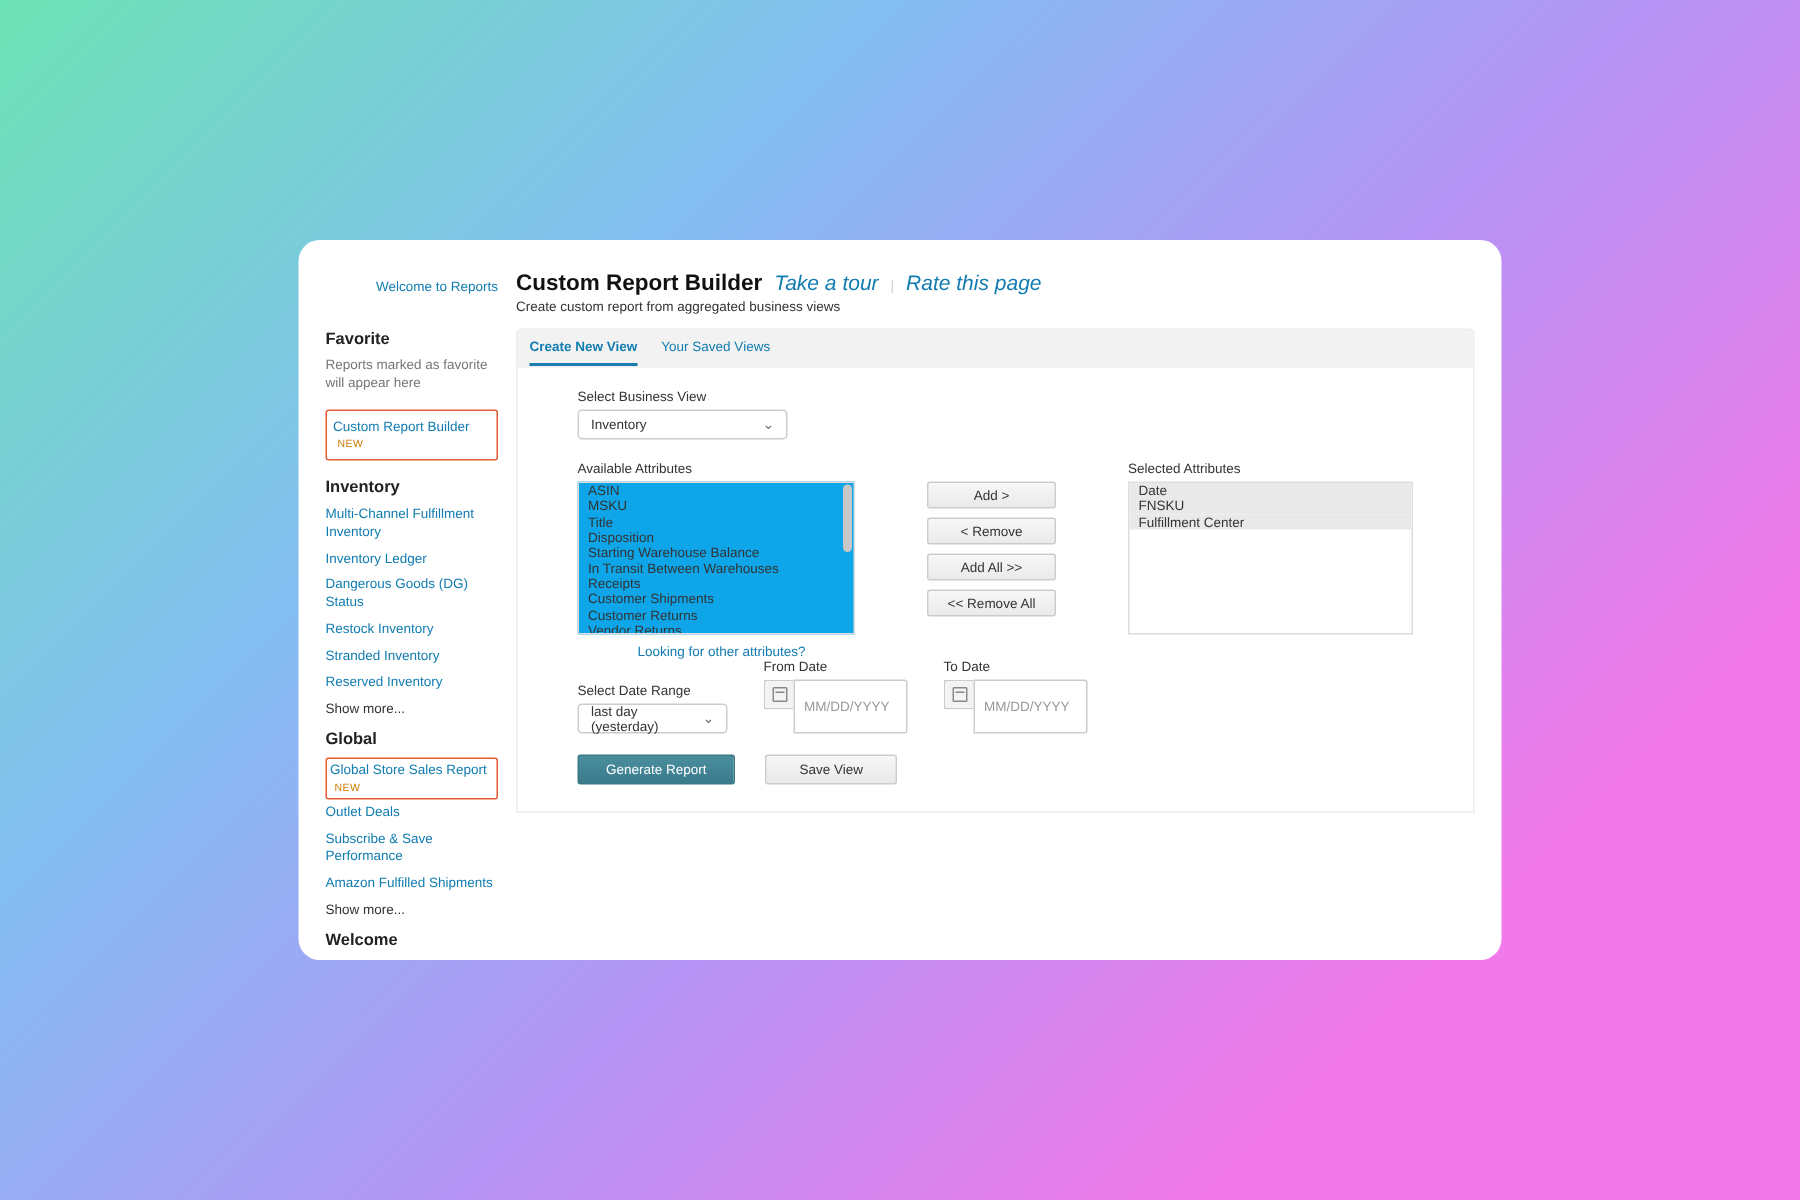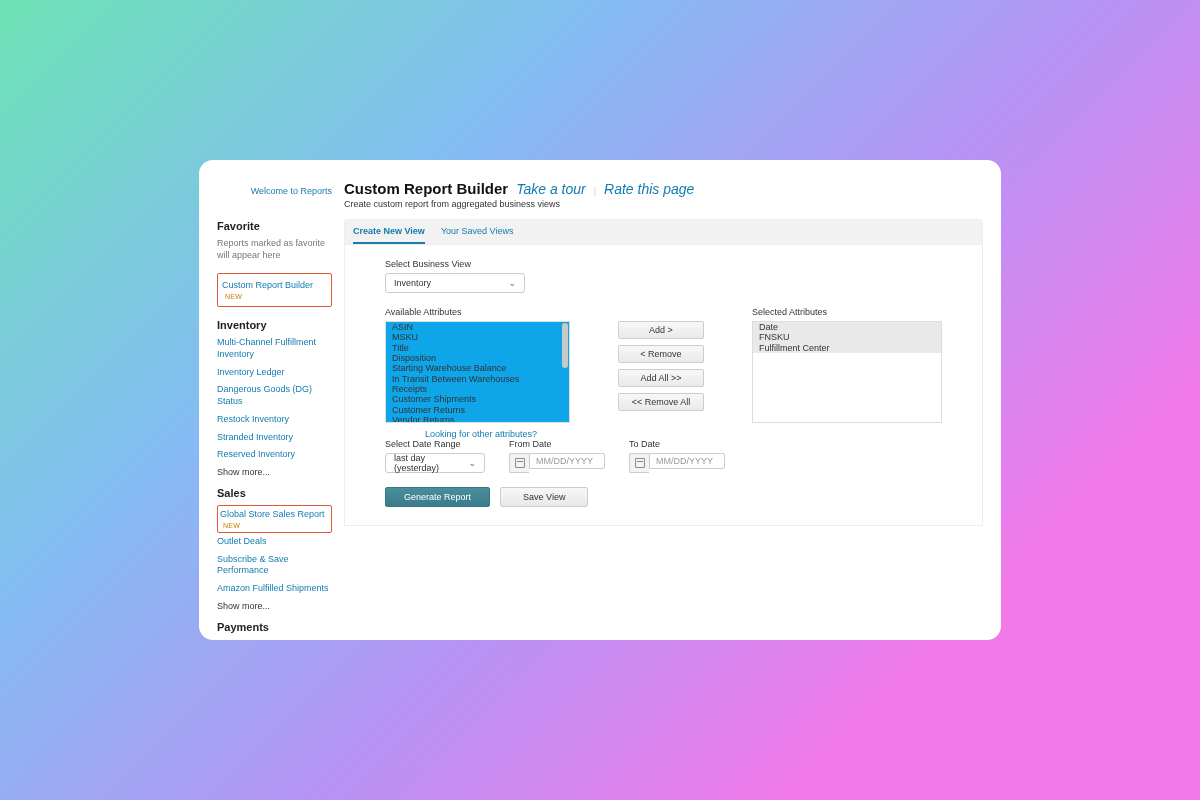--- a/index.html
+++ b/index.html
@@ -132,21 +132,21 @@
   .cal-btn {
     width: 20px; height: 20px;
     border: 1px solid #ccc; border-right: none;
     background: #f3f3f3;
     display:flex;align-items:center;justify-content:center;
     border-radius: 2px 0 0 2px;
     color: #666;
   }
   .date-input {
     border: 1px solid #ccc;
-    height: 16px; width: 76px;
+    height: 36px; width: 76px;
     padding: 0 6px; font-size: 9px; color: #999;
     border-radius: 0 2px 2px 0;
     display:flex;align-items:center;
     background:#fff;
   }
   .btn-row { display:flex; gap:10px; margin-top: 14px; }
   .primary-btn {
     background: linear-gradient(#4a8e9e,#3a7b8c);
     color: #fff;
     border-radius: 2px;
@@ -158,20 +158,21 @@
   }
   .secondary-btn {
     background: linear-gradient(#f7f7f7,#e8e8e8);
     color: #333;
     border-radius: 2px;
     height: 20px; padding: 0 22px;
     font-size: 9px;
     display:flex;align-items:center;justify-content:center;
     cursor:pointer;
     border: 1px solid #ccc;
+    margin-left: 10px;
   }
   .cal-icon {
     width:10px;height:10px;border:1px solid #888;border-radius:1px;position:relative;
   }
   .cal-icon:before {
     content:"";position:absolute;left:1px;right:1px;top:2px;height:1px;background:#888;
   }
 </style>
 </head>
 <body>
@@ -191,31 +192,31 @@
 
     <div class="section-heading">Inventory</div>
     <span class="link side-item">Multi-Channel Fulfillment Inventory</span>
     <span class="link side-item">Inventory Ledger</span>
     <span class="link side-item">Dangerous Goods (DG) Status</span>
     <span class="link side-item">Restock Inventory</span>
     <span class="link side-item">Stranded Inventory</span>
     <span class="link side-item">Reserved Inventory</span>
     <span class="show-more">Show more...</span>
 
-    <div class="section-heading">Sales</div>
+    <div class="section-heading">Global</div>
     <div class="highlight-box-tight">
       <span class="link">Global Store Sales Report</span>
       <span class="new-tag">NEW</span>
     </div>
     <span class="link side-item">Outlet Deals</span>
     <span class="link side-item">Subscribe &amp; Save Performance</span>
     <span class="link side-item">Amazon Fulfilled Shipments</span>
     <span class="show-more">Show more...</span>
 
-    <div class="section-heading">Payments</div>
+    <div class="section-heading">Welcome</div>
     <span class="link side-item">Fee Preview</span>
 
   </div>
 
   <div class="main">
     <div class="title-row">
       <div class="page-title">Custom Report Builder</div>
       <span class="title-link">Take a tour</span>
       <span class="title-sep">|</span>
       <span class="title-link">Rate this page</span>

